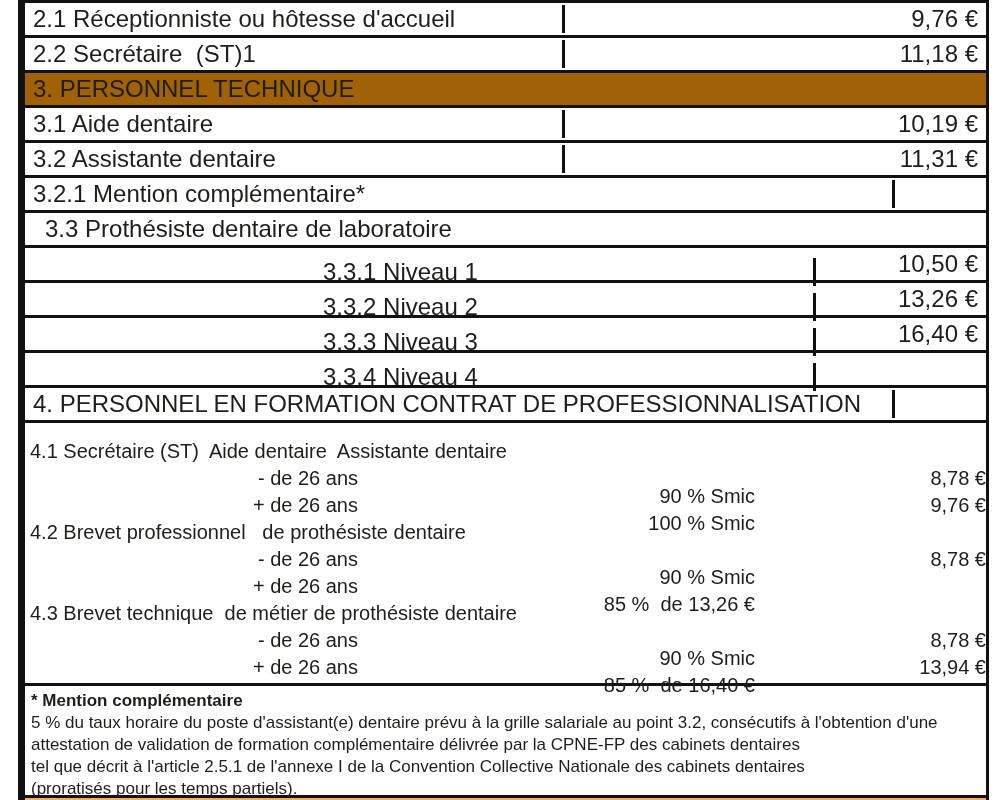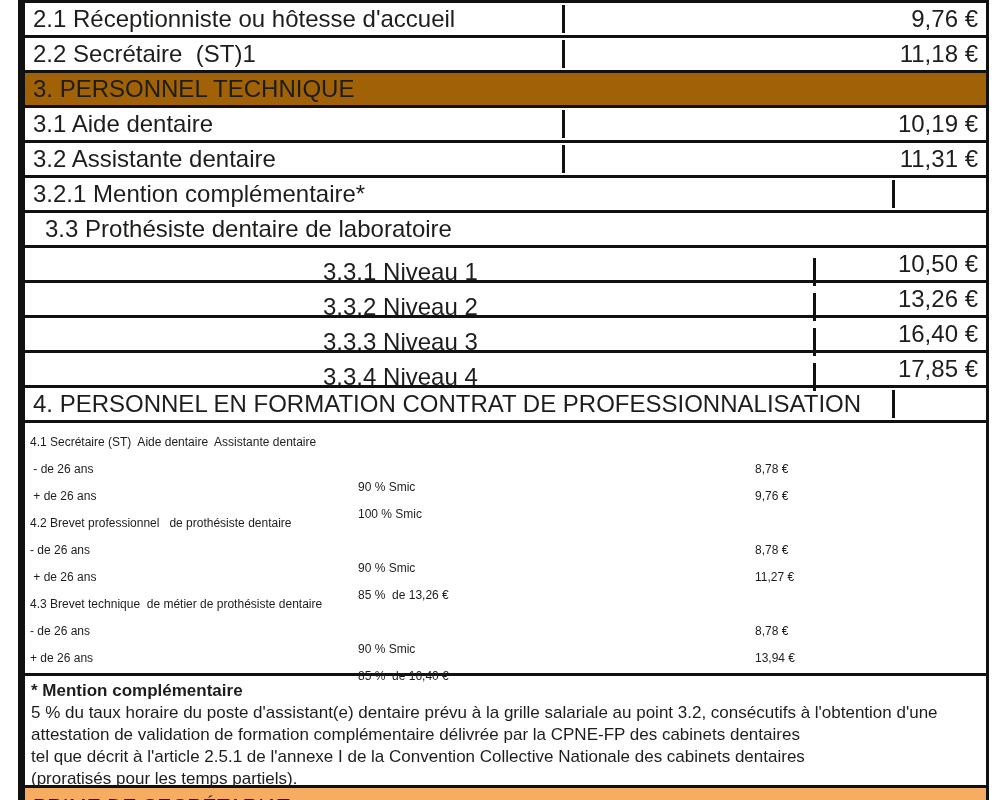--- a/index.html
+++ b/index.html
@@ -40,22 +40,22 @@
   .cA{width:290px;}
   .cB{width:501px;padding-left:8px;margin-top:16px;}
   
   .orange{background:#a16207;}
   .orange .cell{width:100%;padding-left:8px;}
   
   .full .cell{width:100%;padding-left:20px;}
   
   .block{
     border-bottom:3px solid #111;
-    height:245px;font-size:12px;
-    padding-top:5px;box-sizing:content-box;
+    height:245px;font-size:20px;
+    padding-top:15px;box-sizing:content-box;text-align:right;
   }
   .fline{display:flex;height:27px;align-items:center;padding-left:5px;white-space:pre;}
   .fA{width:328px;flex-shrink:0;white-space:pre;overflow:visible;}
   .fB{width:397px;flex-shrink:0;white-space:pre;overflow:visible;margin-top:36px;}
   .fC{flex:1;white-space:pre;}
   
   .footnote{
     border-bottom:3px solid #111;
     height:112px;box-sizing:border-box;
     padding:4px 8px 0 6px;
@@ -128,21 +128,20 @@
 
     <div class="row">
       <div class="cell bdr cA"></div>
       <div class="cell bdr cB">3.3.3 Niveau 3</div>
       <div class="cell val c3">16,40 €</div>
     </div>
 
     <div class="row">
       <div class="cell bdr cA"></div>
       <div class="cell bdr cB">3.3.4 Niveau 4</div>
-      <div class="cell val c3">17,85 €</div>
     </div>
 
     <div class="row">
       <div class="cell lab bdr cL">4. PERSONNEL EN FORMATION CONTRAT DE PROFESSIONNALISATION</div>
       <div class="cell val c3"></div>
     </div>
 
     <div class="block">
       <div class="fline">
         <span class="fA">4.1 Secrétaire (ST)  Aide dentaire  Assistante dentaire</span>
@@ -165,21 +164,20 @@
         <span class="fC"></span>
       </div>
       <div class="fline">
         <span class="fA">- de 26 ans</span>
         <span class="fB">90 % Smic</span>
         <span class="fC">8,78 €</span>
       </div>
       <div class="fline">
         <span class="fA"> + de 26 ans</span>
         <span class="fB">85 %  de 13,26 €</span>
-        <span class="fC">11,27 €</span>
       </div>
       <div class="fline">
         <span class="fA">4.3 Brevet technique  de métier de prothésiste dentaire</span>
         <span class="fB"></span>
         <span class="fC"></span>
       </div>
       <div class="fline">
         <span class="fA">- de 26 ans</span>
         <span class="fB">90 % Smic</span>
         <span class="fC">8,78 €</span>

